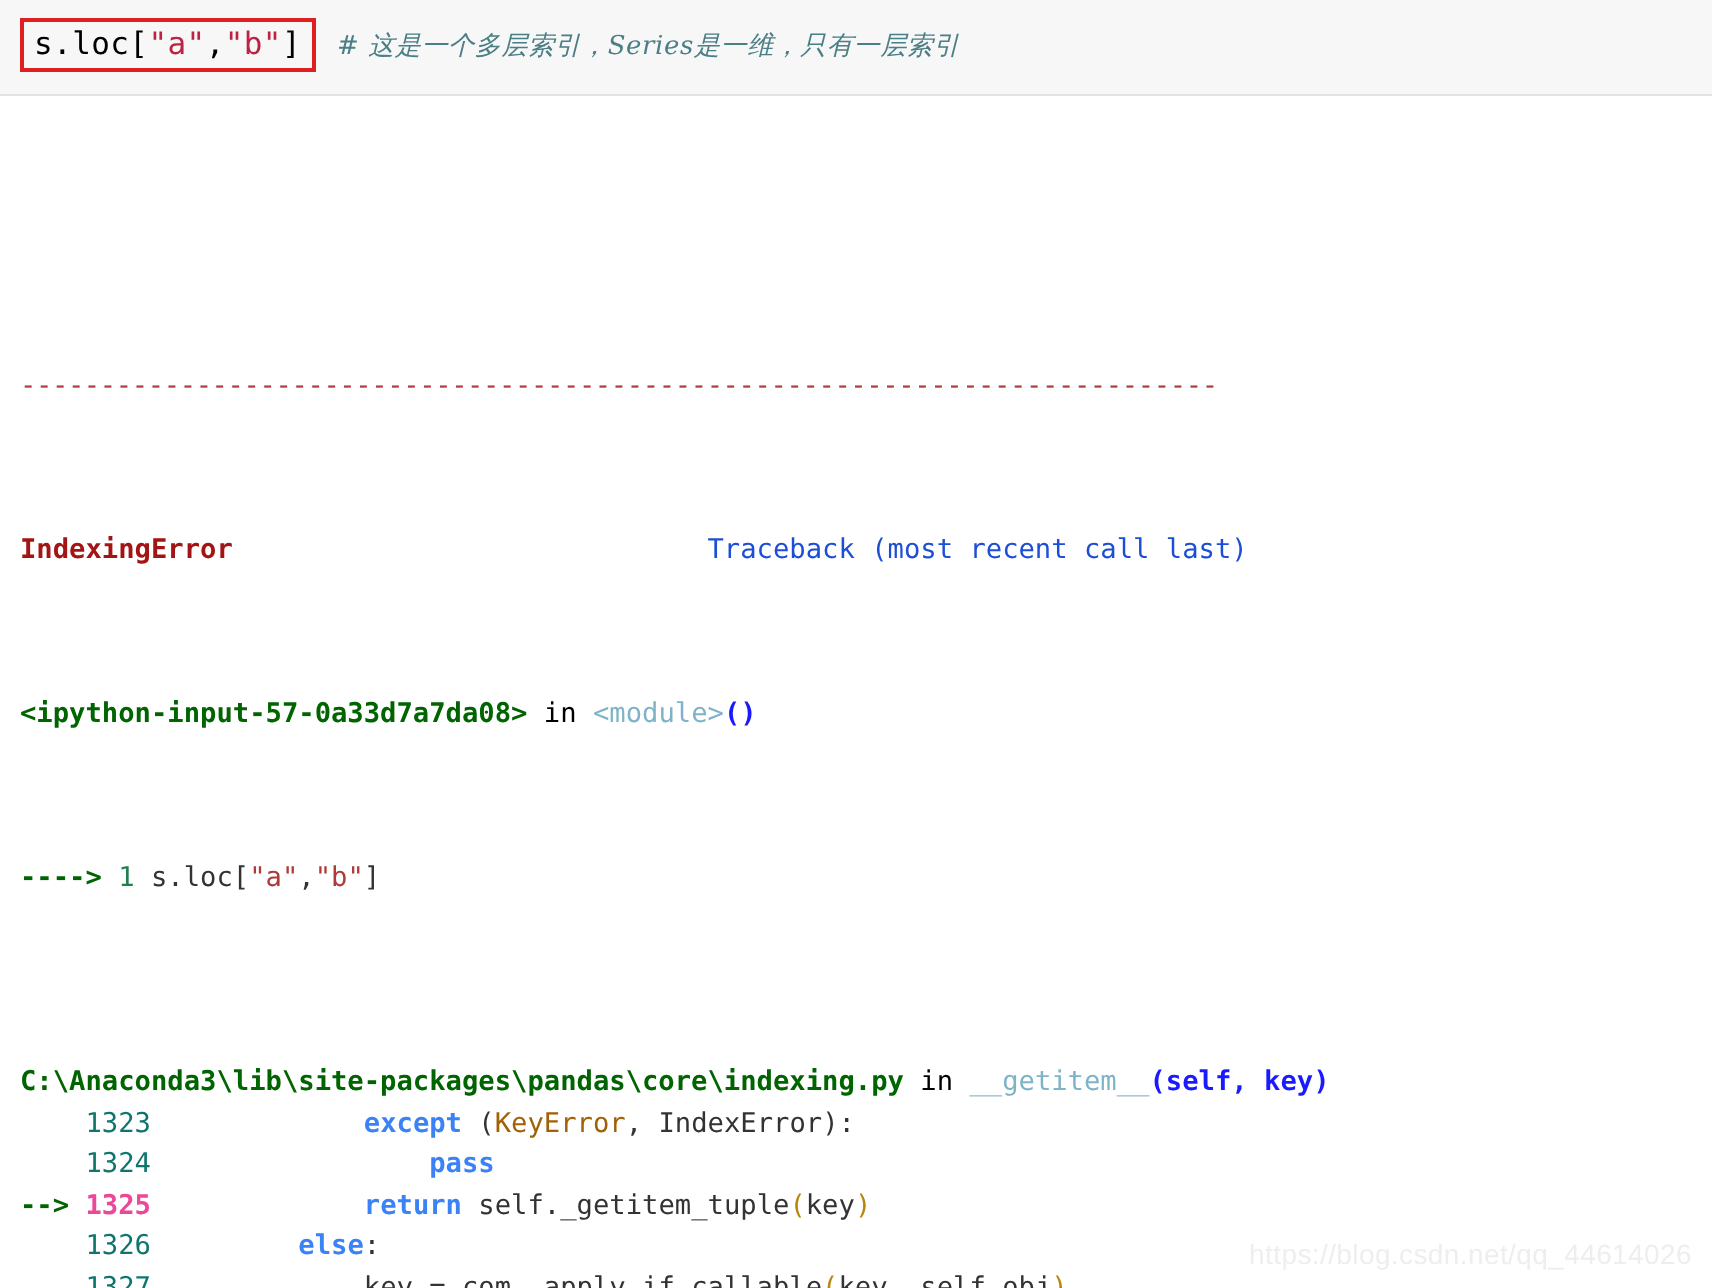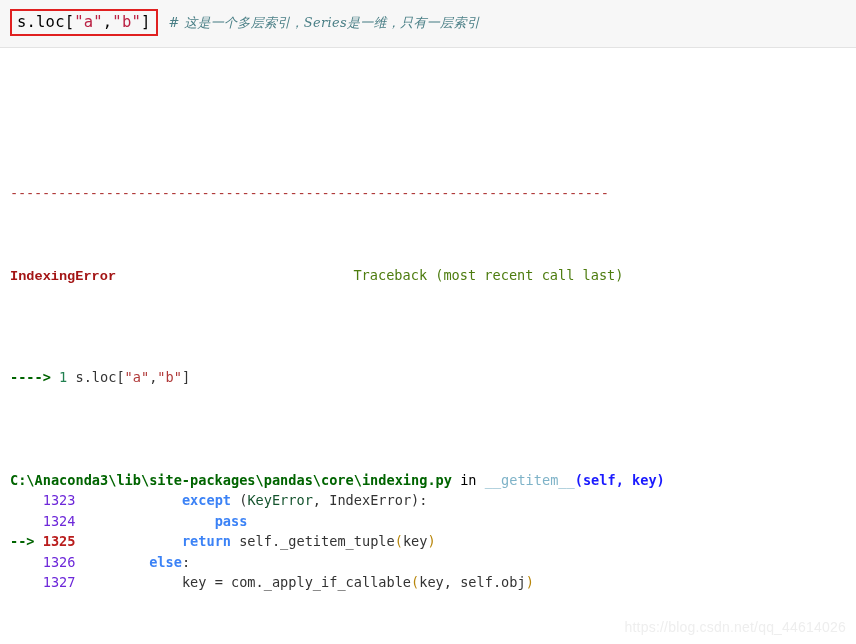--- a/index.html
+++ b/index.html
@@ -73,31 +73,31 @@
     letter-spacing: -0.2px;
     font-size: 13.6px;
     line-height: 20px;
     height: 20px;
     overflow: hidden;
     white-space: pre;
     display: block;
   }
 
   
-  .errname   { color: #a31515; font-weight: bold; font-family: Liberation Mono, monospace; }
-  .tbtitle   { color: #4d7c0f; }
+  .errname   { color: #a31515; font-weight: bold; }
+  .tbtitle   { color: #1d4ed8; }
   .fname     { color: #006400; font-weight: bold; }
   .kw-in     { color: #000000; }
   .funcname  { color: #7fb3c8; }
   .args      { color: #1a1aff; font-weight: bold; }
-  .lineno    { color: #6d28d9; }
-  .lineno-b  { color: #b91c1c; font-weight: bold; }
+  .lineno    { color: #0f766e; }
+  .lineno-b  { color: #ec4899; font-weight: bold; }
   .arrow     { color: #006400; font-weight: bold; }
   .kw        { color: #3b82f6; font-weight: bold; }
-  .builtin   { color: #14532d; }
+  .builtin   { color: #a16207; }
   .ident     { color: #333333; }
   .comment   { color: #b03a3a; }
   .paren-y   { color: #b8860b; }
   .num       { color: #208050; }
   .plain     { color: #333333; }
 
   .watermark {
     position: absolute;
     right: 10px;
     bottom: 9px;
@@ -119,20 +119,21 @@
 </div>
 
 <div class="tb">
 
   <div class="gap-small"></div>
 
   <div class="sep">---------------------------------------------------------------------------</div>
 
   <div class="row"><span class="errname">IndexingError</span><span>                             </span><span class="tbtitle">Traceback (most recent call last)</span></div>
 
+  <div class="row"><span class="fname">&lt;ipython-input-57-0a33d7a7da08&gt;</span><span class="kw-in"> in </span><span class="funcname">&lt;module&gt;</span><span class="args">()</span></div>
 
   <div class="row"><span class="arrow">----&gt; </span><span class="num">1 </span><span class="ident">s.loc[</span><span class="comment">"a"</span><span class="ident">,</span><span class="comment">"b"</span><span class="ident">]</span></div>
 
   <div id="frames"><div class="gap"></div><div class="row"><span class="fname">C:\Anaconda3\lib\site-packages\pandas\core\indexing.py</span><span class="kw-in"> in </span><span class="funcname">__getitem__</span><span class="args">(self, key)</span></div><div class="row"><span class="plain">    </span><span class="lineno">1323 </span><span>            </span><span class="kw">except</span><span class="plain"> (</span><span class="builtin">KeyError</span><span class="plain">, </span><span class="ident">IndexError</span><span class="plain">):</span></div><div class="row"><span class="plain">    </span><span class="lineno">1324 </span><span>                </span><span class="kw">pass</span></div><div class="row"><span class="arrow">--&gt; </span><span class="lineno-b">1325 </span><span>            </span><span class="kw">return</span><span class="ident"> self._getitem_tuple</span><span class="paren-y">(</span><span class="ident">key</span><span class="paren-y">)</span></div><div class="row"><span class="plain">    </span><span class="lineno">1326 </span><span>        </span><span class="kw">else</span><span class="plain">:</span></div><div class="row"><span class="plain">    </span><span class="lineno">1327 </span><span>            </span><span class="ident">key = com._apply_if_callable</span><span class="paren-y">(</span><span class="ident">key, self.obj</span><span class="paren-y">)</span></div></div>
 
   
 
   
 
 </div>

